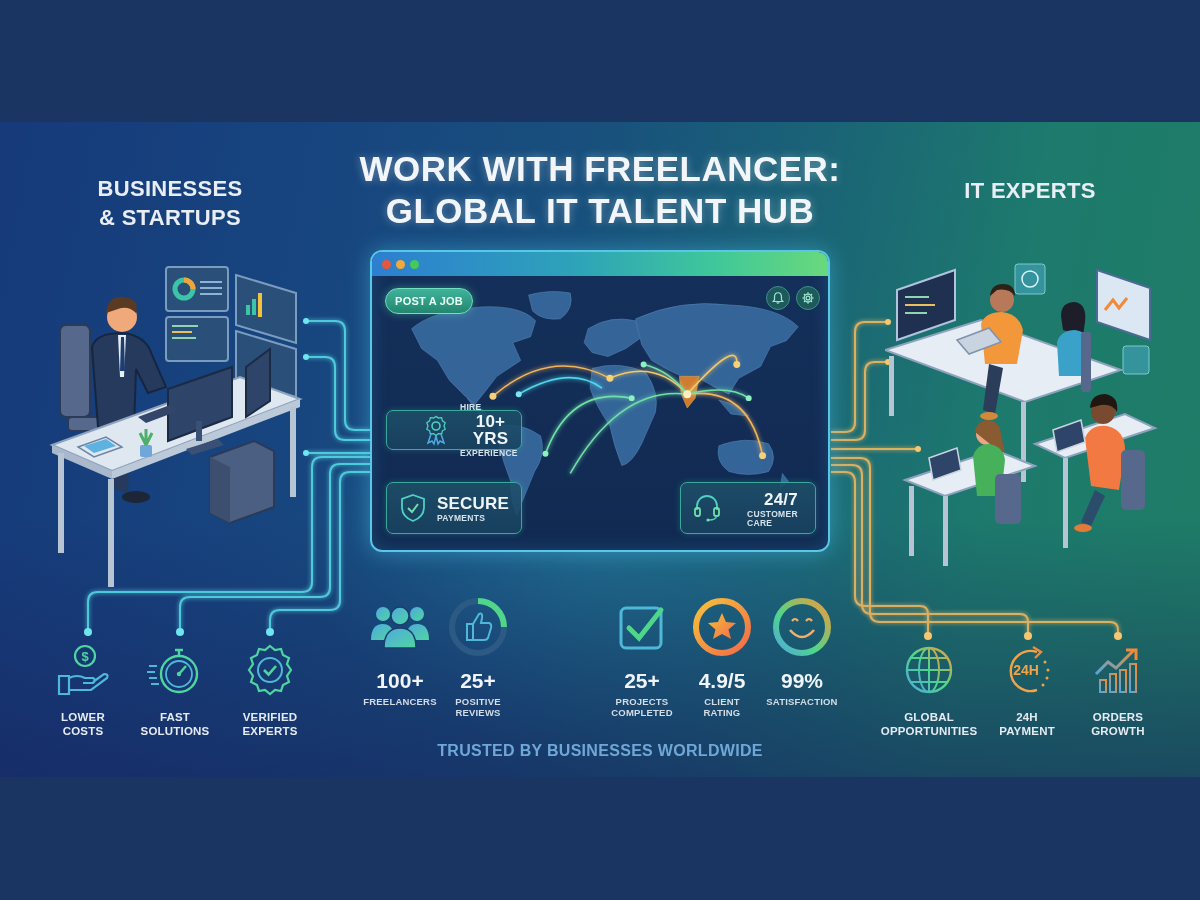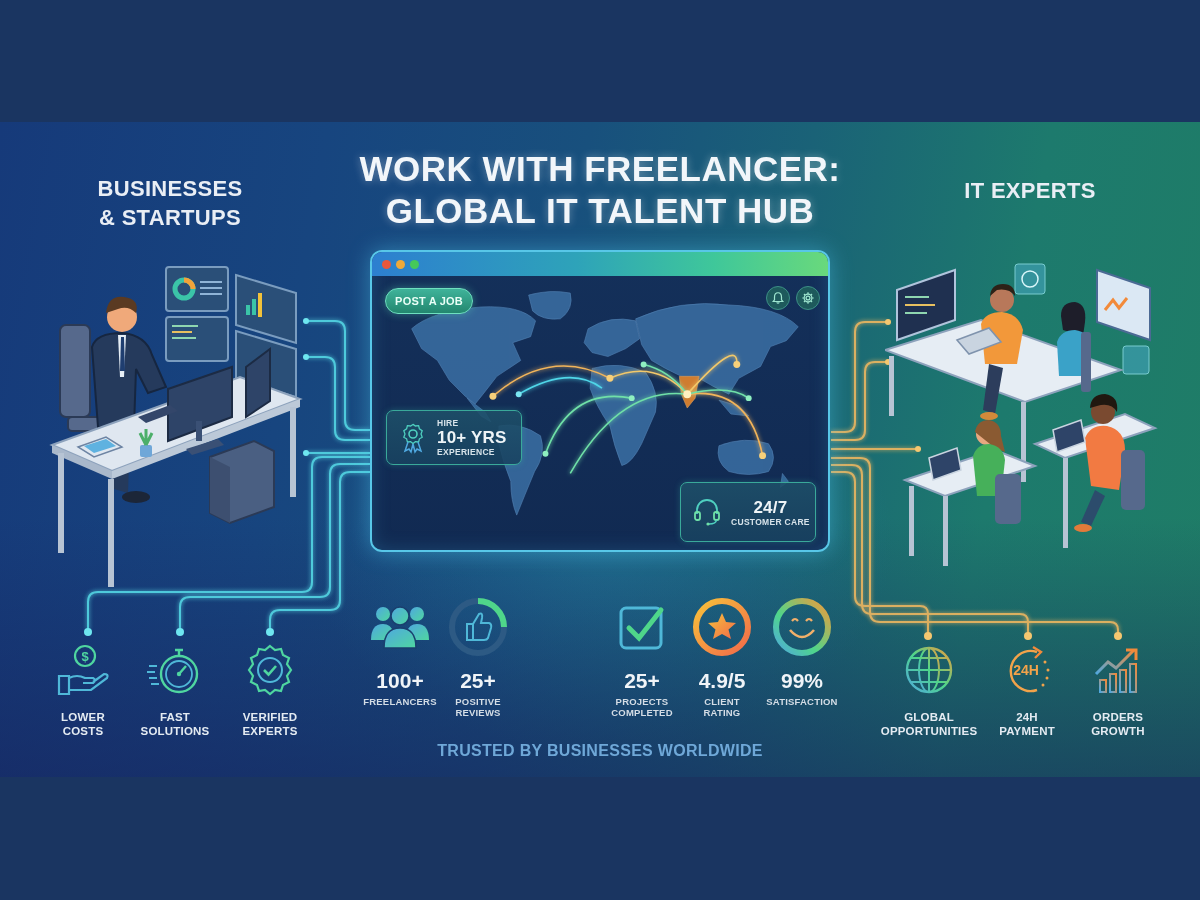--- a/index.html
+++ b/index.html
@@ -338,36 +338,46 @@
       </svg>
     </div>
     <div class="icon-btn" style="left:424px;">
       <svg width="14" height="14" viewBox="0 0 16 16">
         <circle cx="8" cy="8" r="2.2" fill="none" stroke="#9fe6d0" stroke-width="1.4"></circle>
         <path d="M8 1.5 V3.5 M8 12.5 V14.5 M1.5 8 H3.5 M12.5 8 H14.5 M3.4 3.4 L4.8 4.8 M11.2 11.2 L12.6 12.6 M3.4 12.6 L4.8 11.2 M11.2 4.8 L12.6 3.4" stroke="#9fe6d0" stroke-width="1.4"></path>
         <circle cx="8" cy="8" r="4.4" fill="none" stroke="#9fe6d0" stroke-width="1.4"></circle>
       </svg>
     </div>
 
-    <div class="feature-card" style="left:14px; top:158px; width:136px; height:55px;">
+    <div class="feature-card" style="left:14px; top:158px; width:136px; height:40px;padding-left:23px;">
       <svg class="ico" viewBox="0 0 32 32">
         <path d="M16 3 L19 5 L23 4.5 L24 8.5 L27.5 11 L26 15 L27.5 19 L24 21 L23 25 L19 24.5 L16 27 L13 24.5 L9 25 L8 21 L4.5 19 L6 15 L4.5 11 L8 8.5 L9 4.5 L13 5 Z" fill="none" stroke="#4fd0c0" stroke-width="1.6" transform="scale(0.8) translate(4,0)"></path>
         <circle cx="16" cy="12" r="4" fill="none" stroke="#4fd0c0" stroke-width="1.6"></circle>
         <path d="M11 20 L8 29 L12 27 L14 30 L16 22 M21 20 L24 29 L20 27 L18 30 L16 22" fill="none" stroke="#4fa8e0" stroke-width="1.5"></path>
       </svg>
       <div class="txt">
         <div class="fc-small">HIRE</div>
         <div class="fc-big">10+ YRS</div>
         <div class="fc-small">EXPERIENCE</div>
       </div>
     </div>
 
-
-
-    <div class="feature-card" style="left:308px; top:230px; width:136px; height:60px;">
+    <div class="feature-card" style="left:14px; top:230px; width:136px; height:52px;">
+      <svg class="ico" viewBox="0 0 32 32">
+        <path d="M16 3 L27 7 V15 Q27 25 16 29 Q5 25 5 15 V7 Z" fill="none" stroke="#4fd0c0" stroke-width="1.8"></path>
+        <path d="M11 16 L15 20 L21 12" fill="none" stroke="#6fe0a8" stroke-width="2"></path>
+      </svg>
+      <div class="txt">
+        <div class="fc-big">SECURE</div>
+        <div class="fc-small">PAYMENTS</div>
+      </div>
+    </div>
+
+
+    <div class="feature-card" style="left:308px; top:230px; width:136px; height:52px;gap:16px;">
       <svg class="ico" viewBox="0 0 32 32">
         <path d="M6 18 V14 A10 10 0 0 1 26 14 V18" fill="none" stroke="#4fd0c0" stroke-width="1.8"></path>
         <rect x="4" y="16" width="5" height="8" rx="2" fill="none" stroke="#6fe0a8" stroke-width="1.8"></rect>
         <rect x="23" y="16" width="5" height="8" rx="2" fill="none" stroke="#6fe0a8" stroke-width="1.8"></rect>
         <path d="M25.5 24 Q25 28 18 28" fill="none" stroke="#4fd0c0" stroke-width="1.6"></path>
         <circle cx="17" cy="28" r="1.6" fill="#6fe0a8"></circle>
       </svg>
       <div class="txt">
         <div class="fc-big">24/7</div>
         <div class="fc-small">CUSTOMER CARE</div>

